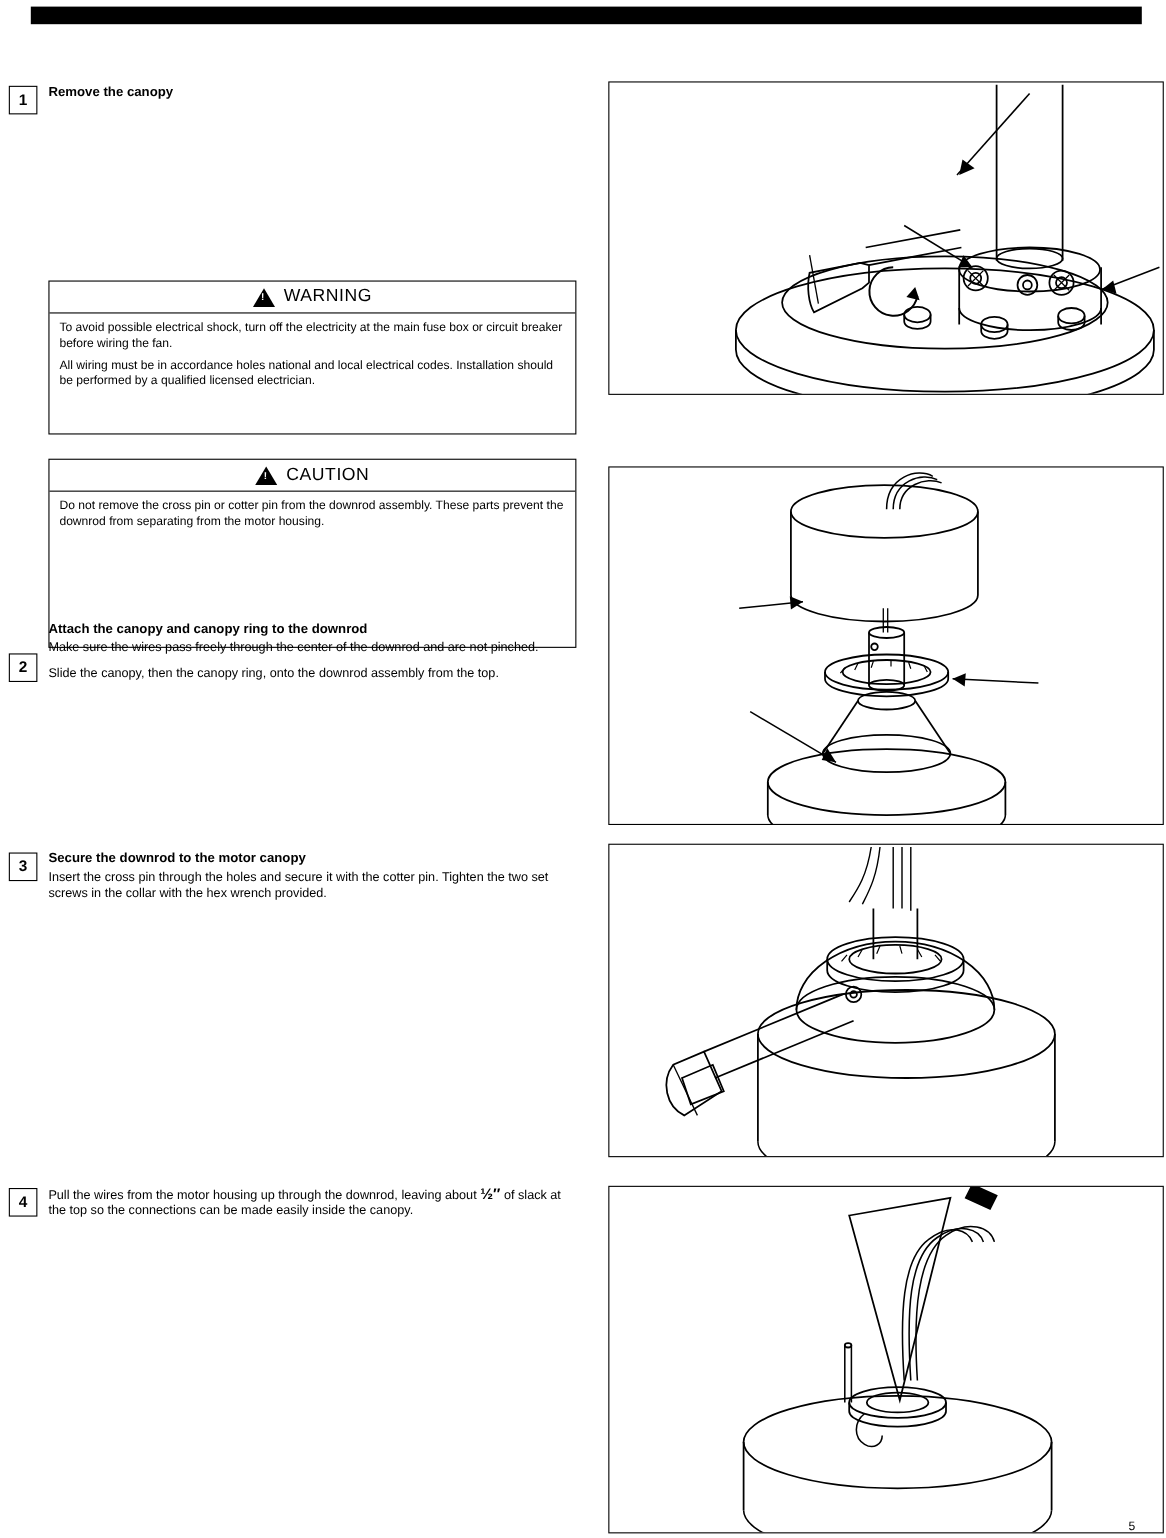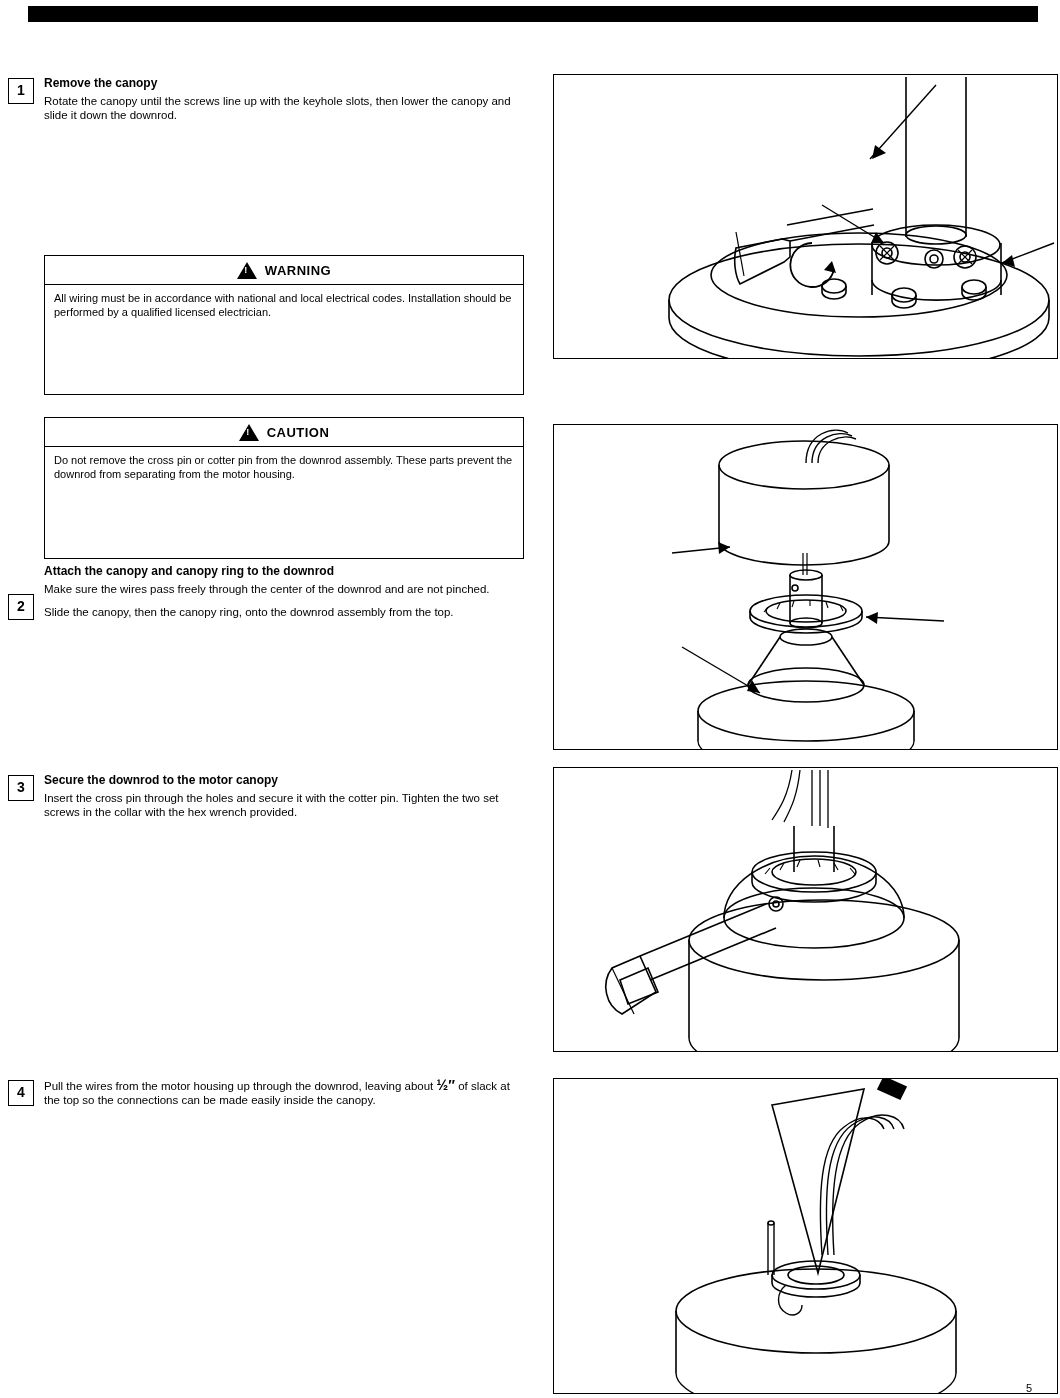--- a/index.html
+++ b/index.html
@@ -70,22 +70,22 @@
   }
   .notice-head {
     border-bottom: 1.5px solid #000000;
     height: 28px;
     display: flex;
     align-items: center;
     justify-content: center;
     gap: 8px;
   }
   .notice-head .label {
-    font-weight: bold;
-    font-size: 13px;
+    font-weight: normal;
+    font-size: 16px;
     letter-spacing: 0.5px;
   }
   .tri {
     width: 0;
     height: 0;
     border-left: 10px solid transparent;
     border-right: 10px solid transparent;
     border-bottom: 17px solid #000000;
     position: relative;
   }
@@ -133,35 +133,35 @@
 <div class="page">
 
   <div class="top-bar"></div>
 
   <div class="step-box" style="left:8px; top:78px;">
     <span>1</span>
   </div>
   <div class="text-col" style="top:76px;">
     <div class="step-title">Remove the canopy</div>
     <div class="step-body">
-      <p>Rotate the canopy until the screws line up with the keyhole slots, then lower the canopy and slide it down the downrod.</p>
     </div>
   </div>
 
   <div class="notice" style="top:255px; height:140px;">
     <div class="notice-head">
       <span class="tri"></span>
       <span class="label">WARNING</span>
     </div>
     <div class="notice-body">
-      <p>All wiring must be in accordance with national and local electrical codes. Installation should be performed by a qualified licensed electrician.</p>
-    </div>
-  </div>
-
-  <div class="notice" style="top:417px; height:142px;">
+      <p>To avoid possible electrical shock, turn off the electricity at the main fuse box or circuit breaker before wiring the fan.</p>
+      <p>All wiring must be in accordance holes national and local electrical codes. Installation should be performed by a qualified licensed electrician.</p>
+    </div>
+  </div>
+
+  <div class="notice" style="top:417px; height:172px;">
     <div class="notice-head">
       <span class="tri"></span>
       <span class="label">CAUTION</span>
     </div>
     <div class="notice-body">
       <p>Do not remove the cross pin or cotter pin from the downrod assembly. These parts prevent the downrod from separating from the motor housing.</p>
     </div>
   </div>
 
   <div class="step-box" style="left:8px; top:594px;">

